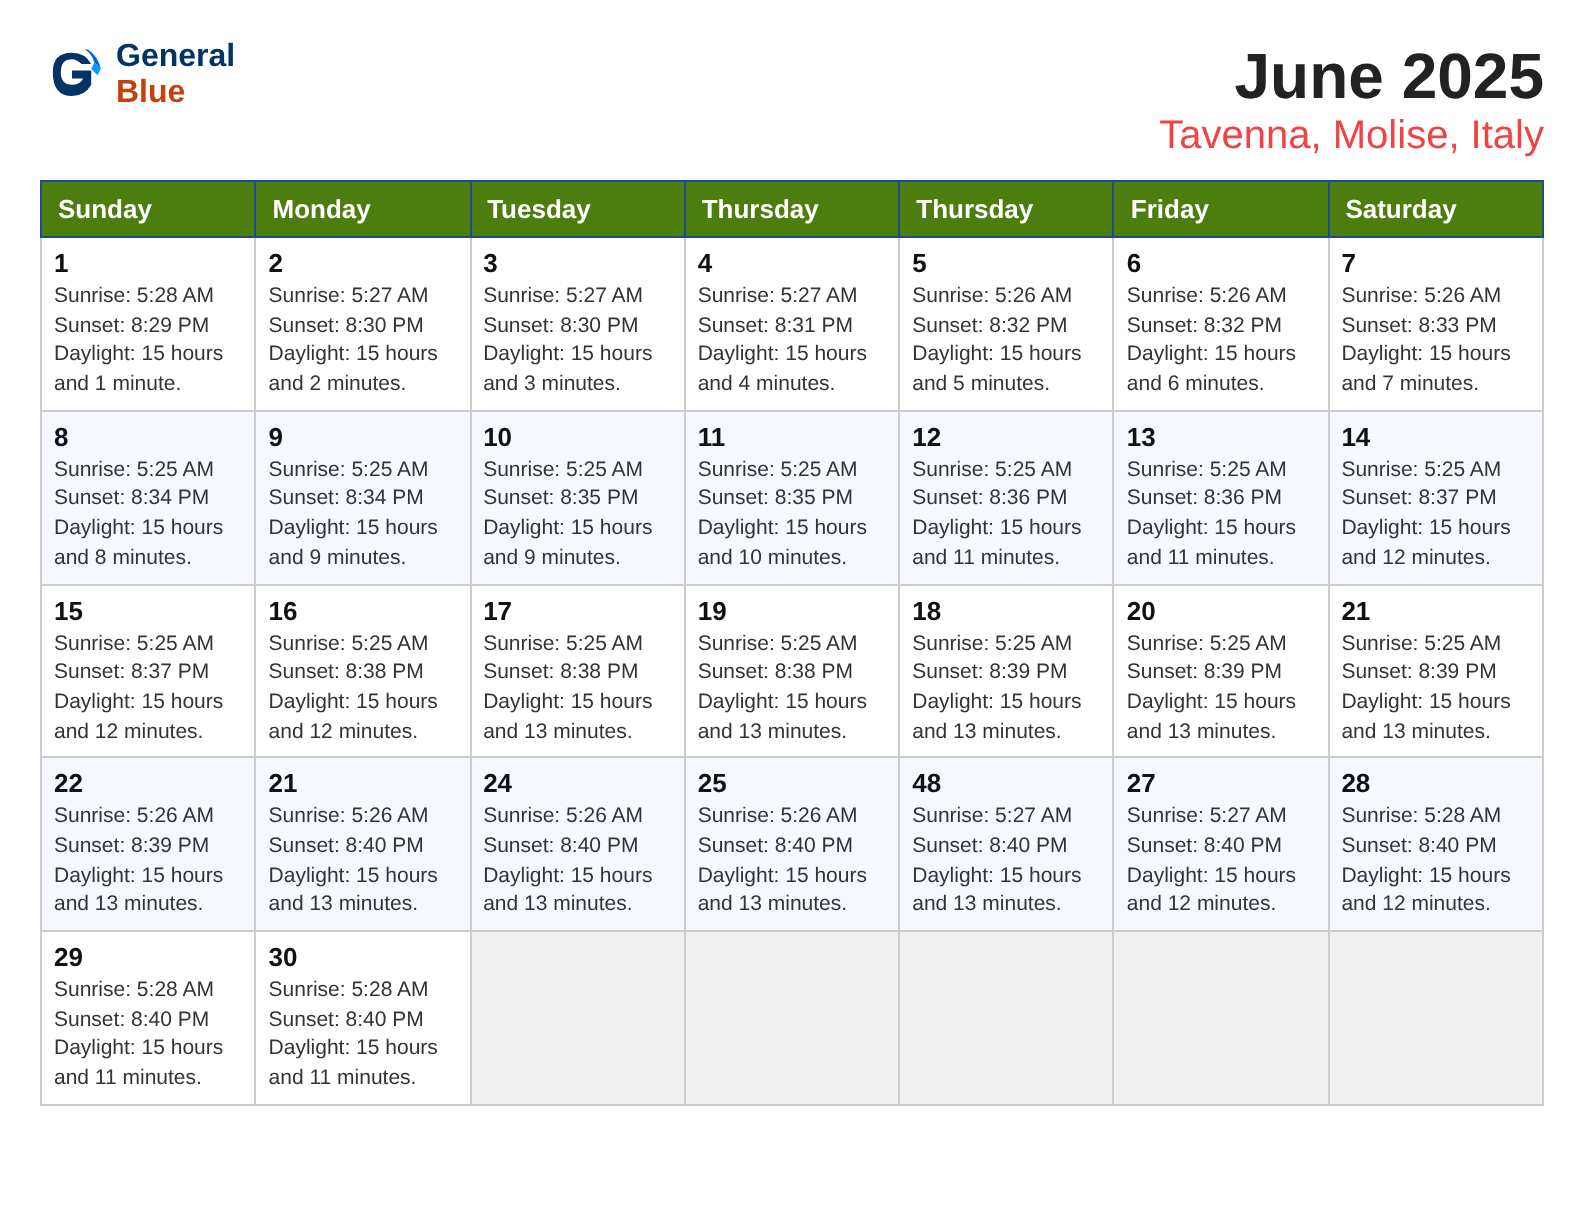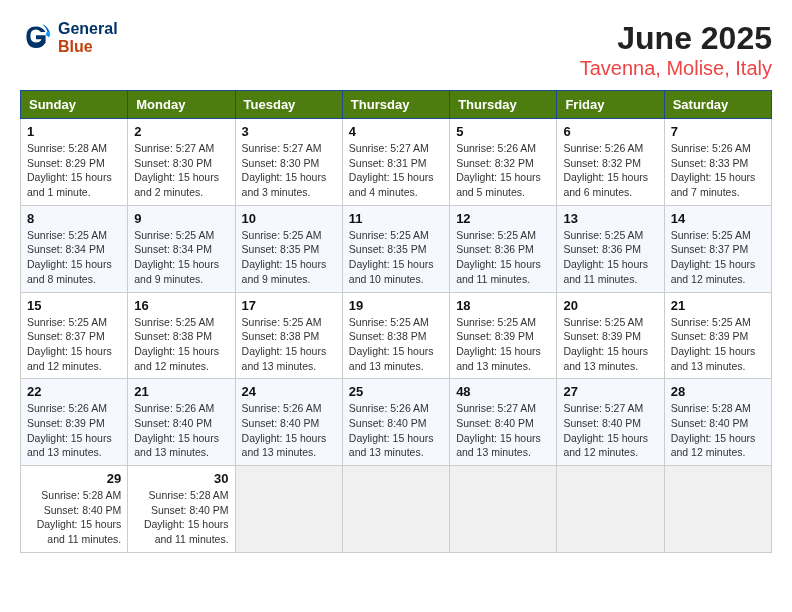--- a/index.html
+++ b/index.html
@@ -72,21 +72,20 @@
     .day-detail {
       color: #333;
       font-size: 10.5px;
       line-height: 1.4;
     }
     .empty-cell {
       background: #f0f0f0 !important;
     }
     .last-row td {
       height: 80px;
-      text-align: right;
     }
   </style>
 </head>
 <body>
 
 <div class="header-section">
   <div class="logo">
     <svg class="logo-icon" viewBox="0 0 40 40" xmlns="http://www.w3.org/2000/svg">
       <path d="M8 20 Q8 8 20 8 Q28 8 32 15 L26 15 Q23 12 20 12 Q13 12 13 20 Q13 28 20 28 Q25 28 27 24 L20 24 L20 19 L32 19 L32 28 Q28 35 20 35 Q8 35 8 20Z" fill="#003366"></path>
       <path d="M30 6 Q36 10 38 18 L34 14 Q32 8 28 6Z" fill="#0066cc"></path>

